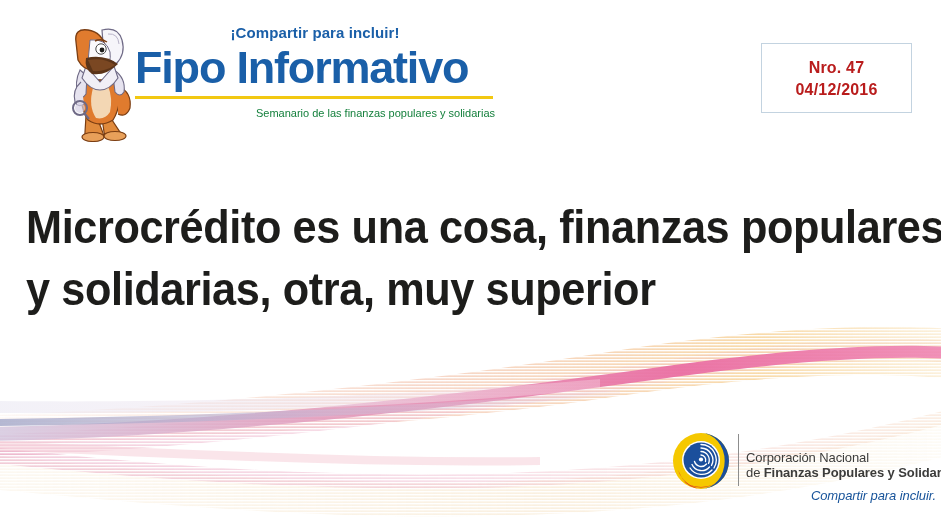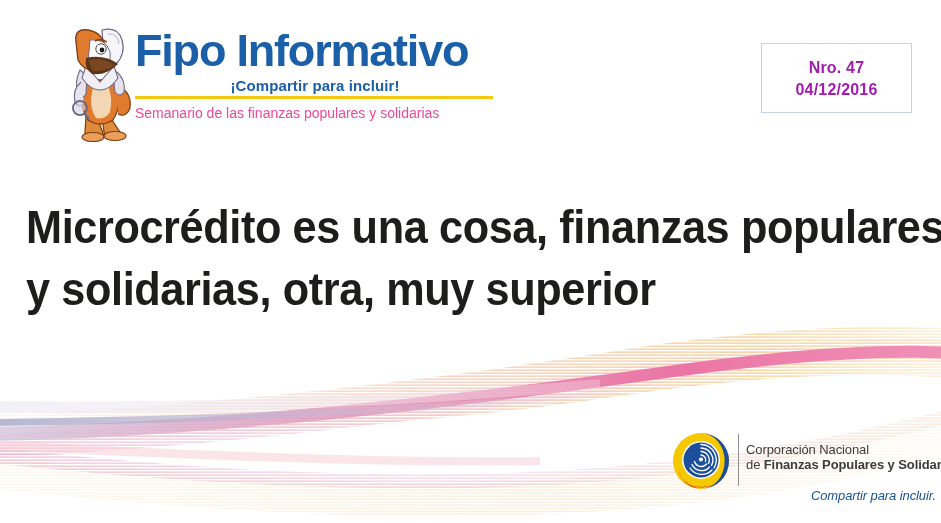--- a/index.html
+++ b/index.html
@@ -38,42 +38,43 @@
   }
 
   #gold-rule {
     width:358px;
     height:3px;
     background:#f2c811;
     margin-top:2px;
   }
 
   #masthead-subtitle {
-    color:#ec4899;
-    font-size:14px;
+    color:#15803d;
+    font-size:11px;
     line-height:21px;
     margin-top:4px;
     white-space:nowrap;
+    text-align:right;
   }
 
   
   #issue-box {
     position:absolute;
     left:761px; top:43px;
     width:151px; height:70px;
     border:1px solid #c3d3e0;
     background:#ffffff;
     display:flex;
     flex-direction:column;
     align-items:center;
     justify-content:center;
     gap:3px;
   }
   #issue-number, #issue-date {
-    color:#a21caf;
+    color:#b91c1c;
     font-weight:bold;
     font-size:16px;
     line-height:19px;
     letter-spacing:0.2px;
   }
 
   
   #headline {
     position:absolute;
     left:26px; top:196px;
@@ -102,21 +103,21 @@
     position:absolute;
     left:672px; top:430px;
     width:262px; height:85px;
   }
   #emblem { position:absolute; left:0; top:2px; width:58px; height:58px; }
   #logo-divider {
     position:absolute; left:66px; top:4px;
     width:1px; height:52px;
     background:#8d8d8d;
   }
-  #logo-text { position:absolute; left:74px; top:12px; width:190px; }
+  #logo-text { position:absolute; left:74px; top:20px; width:190px; }
   #logo-line1 {
     color:#3c3c3b; font-size:13px; line-height:15px;
     letter-spacing:-0.1px; white-space:nowrap;
   }
   #logo-line2 {
     color:#3c3c3b; font-size:13px; line-height:16px;
     letter-spacing:-0.1px; white-space:nowrap;
   }
   #logo-line2 b { font-weight:bold; }
   #logo-slogan {
@@ -162,22 +163,22 @@
     <path d="M26 38 Q44 34 58 44 Q46 56 32 54 Q24 48 26 38 Z" fill="#5b3418"></path>
     <path d="M28 40 Q44 37 55 45 Q45 52 33 51 Z" fill="#7a4722"></path>
 
     <circle cx="41" cy="29" r="5.2" fill="#ffffff" stroke="#4a4a4a" stroke-width="1"></circle>
     <circle cx="42" cy="30" r="2.4" fill="#1d1d1b"></circle>
 
     <path d="M35 21 Q41 18 47 22" fill="none" stroke="#7a3d12" stroke-width="1.4"></path>
   </svg>
 
   <div id="brand-block">
+    <div id="tagline-top">¡Compartir para incluir!</div>
     <div id="masthead-title">Fipo Informativo</div>
-    <div id="tagline-top">¡Compartir para incluir!</div>
     <div id="gold-rule"></div>
     <div id="masthead-subtitle">Semanario de las finanzas populares y solidarias</div>
   </div>
 
   <div id="issue-box">
     <div id="issue-number">Nro. 47</div>
     <div id="issue-date">04/12/2016</div>
   </div>
 </div>
 

